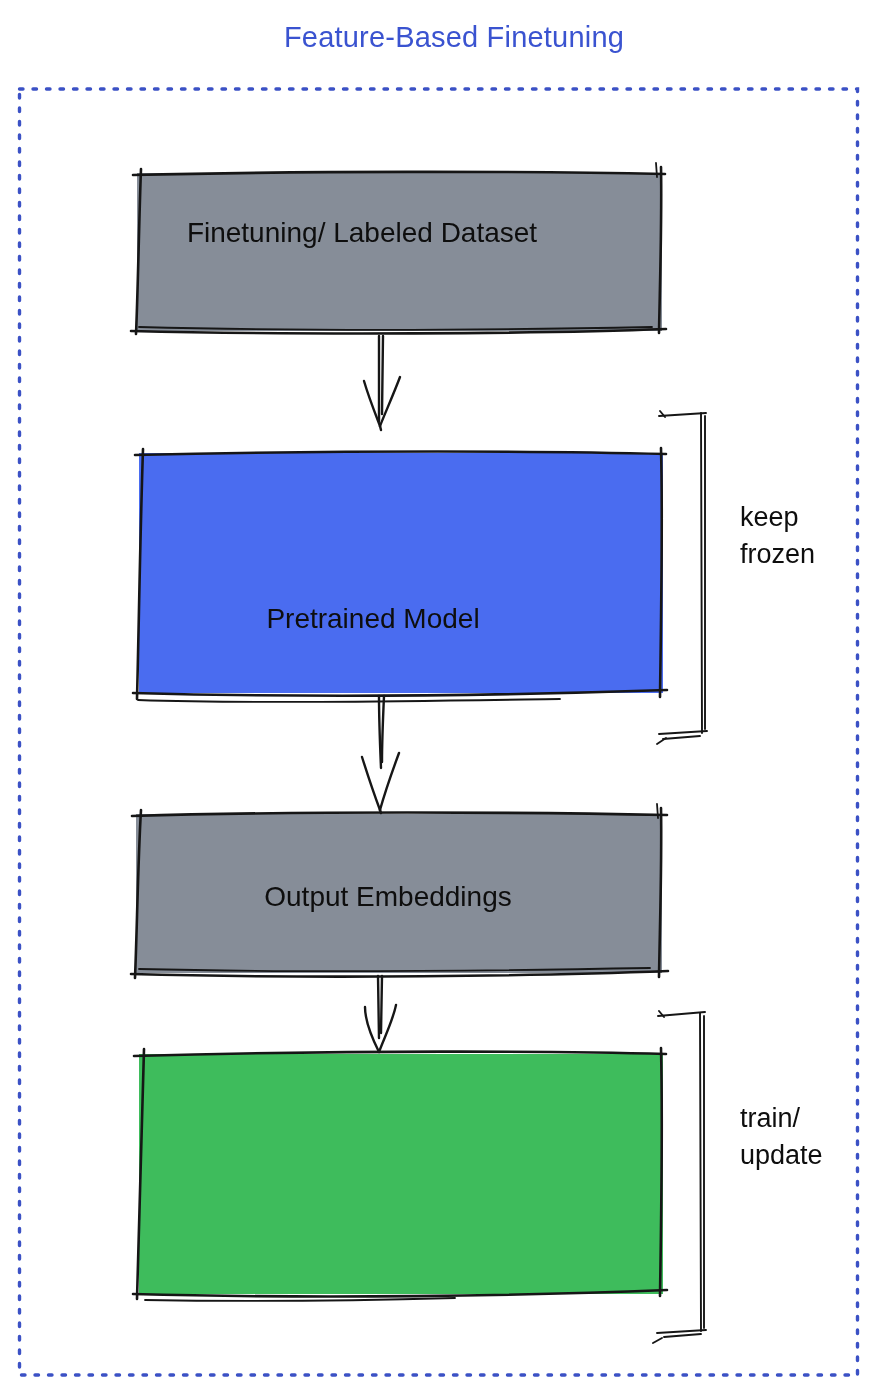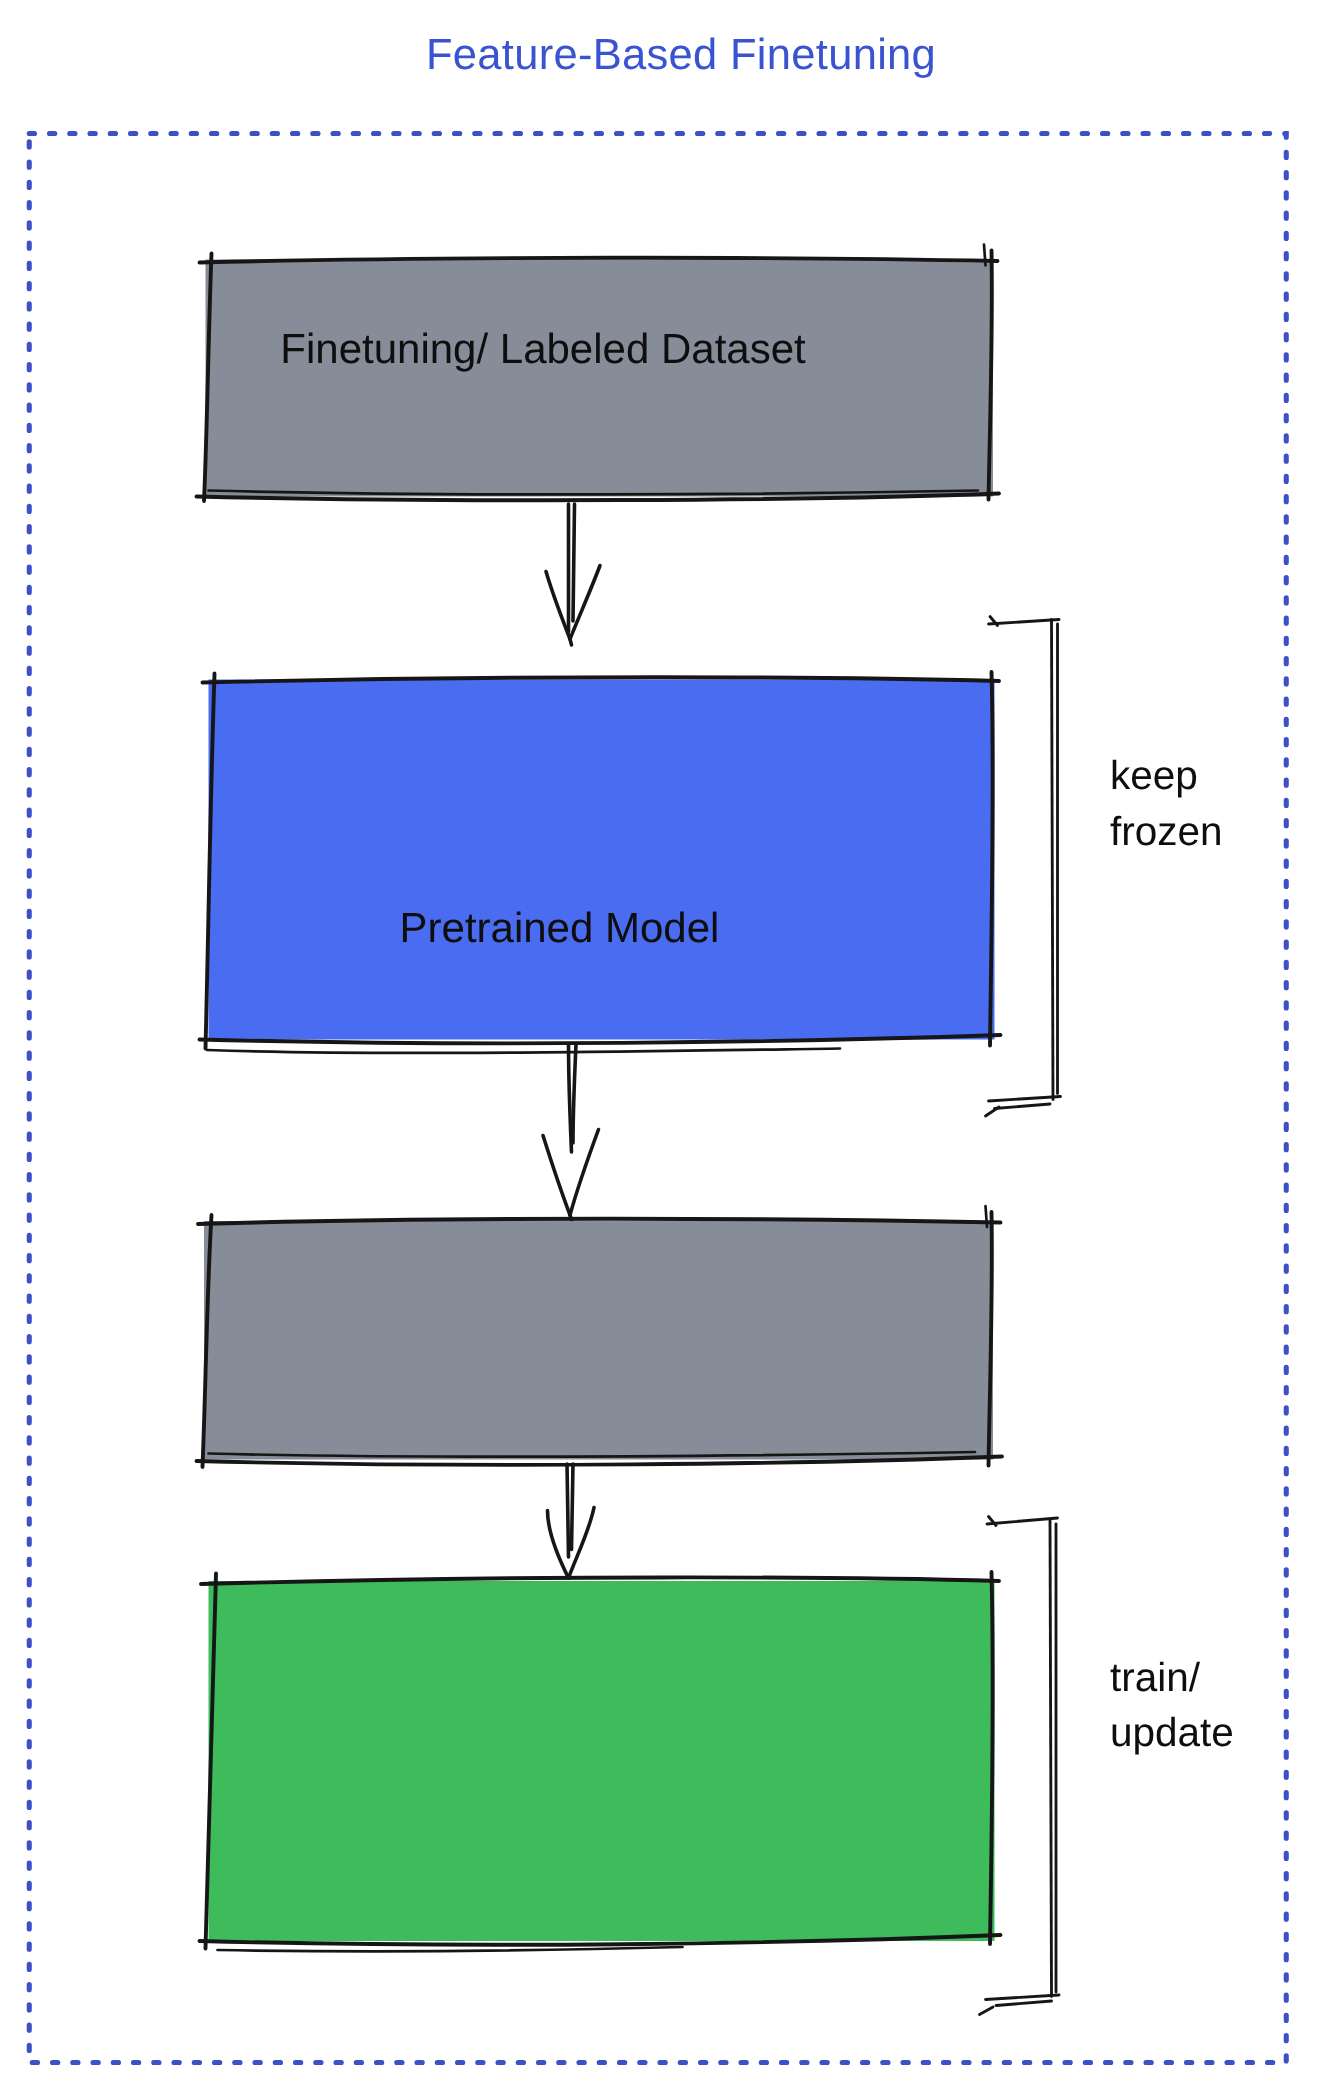--- a/index.html
+++ b/index.html
@@ -132,20 +132,21 @@
       <path d="M700,1013 L701,1331"></path>
       <path d="M704,1016 L704,1328"></path>
       <path d="M657,1333 L706,1330"></path>
       <path d="M664,1337 L701,1334"></path>
       <path d="M662,1338 L653,1343"></path>
     </g>
   </svg>
 
   <div class="box-label lbl-dataset">Finetuning/ Labeled Dataset</div>
   <div class="box-label lbl-pretrained">Pretrained Model</div>
+  <div class="box-label lbl-embeddings">Output Embeddings</div>
 
   <div class="side-label side-train">
     <span>train/</span>
     <span>update</span>
   </div>
   <div class="side-label side-keep">
     <span>keep</span>
     <span>frozen</span>
   </div>
 

